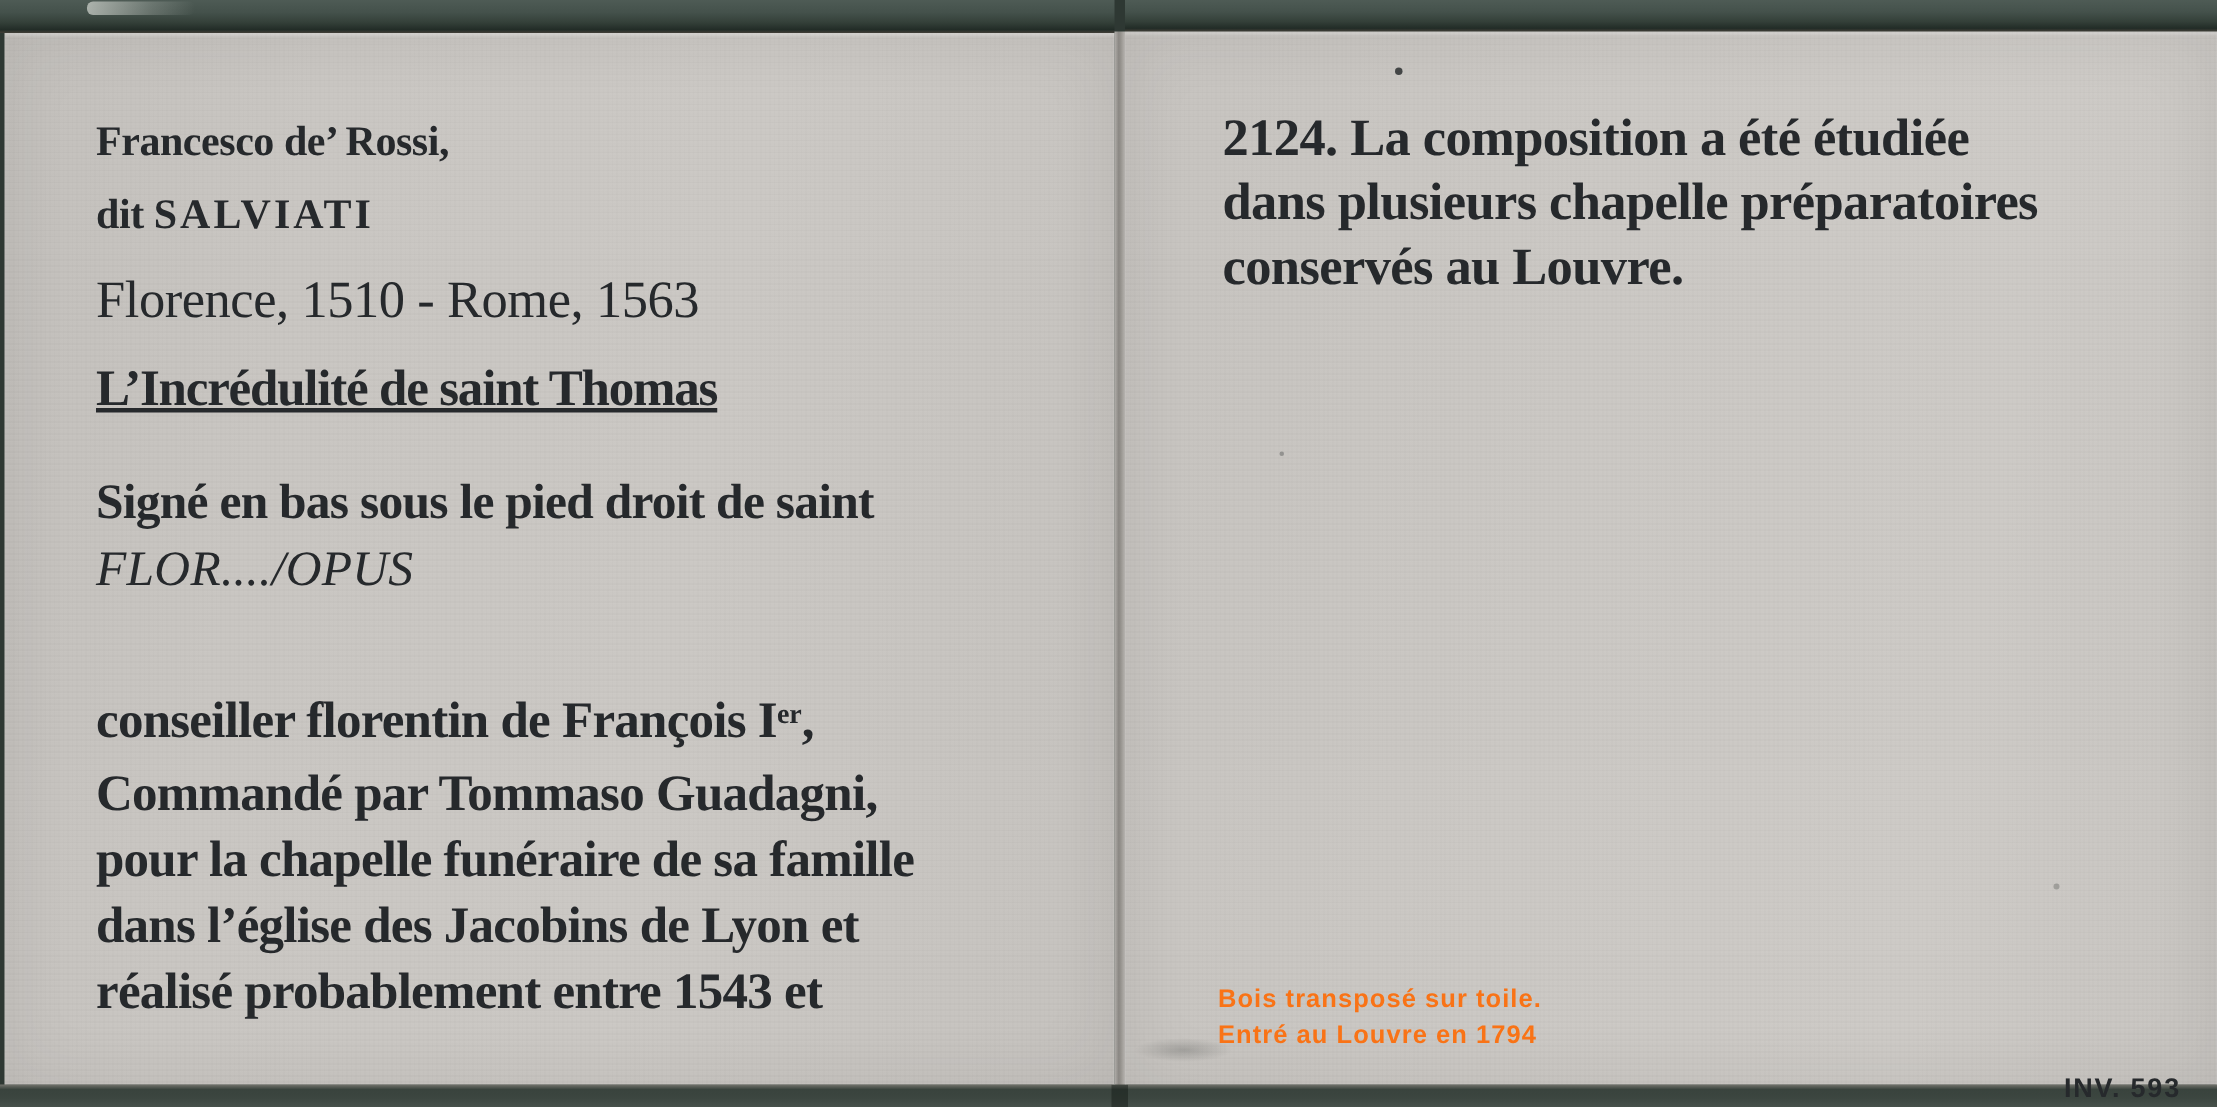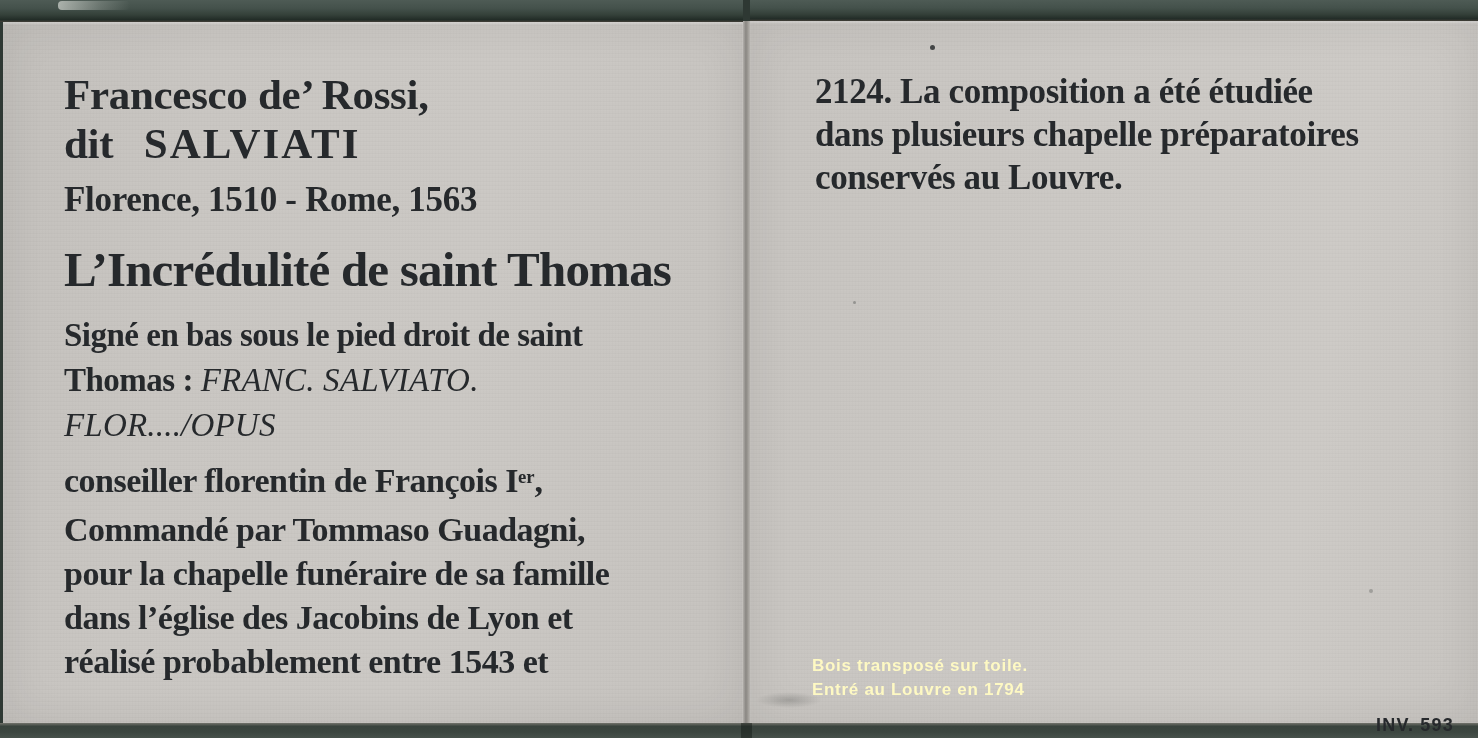--- a/index.html
+++ b/index.html
@@ -29,31 +29,31 @@
   .grain{position:absolute;inset:0;pointer-events:none;
     background:
       repeating-linear-gradient(0deg, rgba(255,255,255,0.020) 0 1px, rgba(0,0,0,0.014) 1px 2px, rgba(0,0,0,0) 2px 4px),
       repeating-linear-gradient(90deg, rgba(0,0,0,0.012) 0 1px, rgba(0,0,0,0) 1px 3px);}
   
   .seam{position:absolute;left:743px;width:7px;top:21px;height:702px;
     background:linear-gradient(90deg,#b2afab 0%,#8a8783 40%,#96938e 60%,#b6b3af 100%);}
   
   .tb{position:absolute;}
   .line{white-space:nowrap;}
-  .artist{left:64px;top:70px;font-size:43px;line-height:49px;font-weight:bold;letter-spacing:-0.3px;}
-  .caps{letter-spacing:2px;margin-left:20px;}
-  .dates{left:64px;top:180px;font-size:35px;font-weight:bold;letter-spacing:-0.3px;}
-  .title{left:64px;top:241px;font-size:49px;font-weight:bold;letter-spacing:-0.8px;}
+  .artist{left:64px;top:70px;font-size:28px;line-height:49px;font-weight:bold;letter-spacing:-0.3px;}
+  .caps{letter-spacing:2px;}
+  .dates{left:64px;top:180px;font-size:35px;font-weight:normal;letter-spacing:-0.3px;}
+  .title{left:64px;top:241px;font-size:34px;font-weight:bold;letter-spacing:-0.8px;text-decoration:underline;}
   .signature{left:64px;top:313px;font-size:33px;line-height:45px;font-weight:bold;letter-spacing:-0.5px;}
   .insc{font-style:italic;font-weight:normal;letter-spacing:0.2px;}
   .provenance{left:64px;top:459px;font-size:34px;line-height:44px;font-weight:bold;letter-spacing:-0.5px;}
   .provenance sup{font-size:0.55em;vertical-align:baseline;position:relative;top:-0.5em;letter-spacing:0;}
   .description{left:815px;top:70px;font-size:35px;line-height:43px;font-weight:bold;letter-spacing:-0.4px;}
   .technique{left:812px;top:654px;font-family:"Liberation Sans","DejaVu Sans",sans-serif;
-    font-size:17px;line-height:24px;font-weight:bold;letter-spacing:0.7px;color:#fef9c3;}
+    font-size:17px;line-height:24px;font-weight:bold;letter-spacing:0.7px;color:#f97316;}
   .inv{right:24px;top:715px;font-family:"Liberation Sans","DejaVu Sans",sans-serif;
     font-size:18px;font-weight:bold;letter-spacing:1.2px;color:#26292c;}
   
   .speck{position:absolute;border-radius:50%;}
   .speck-a{left:930px;top:45px;width:5px;height:5px;background:rgba(43,47,48,0.85);}
   .speck-b{left:853px;top:301px;width:3px;height:3px;background:rgba(70,72,72,0.4);}
   .speck-c{left:1369px;top:589px;width:4px;height:4px;background:rgba(80,82,80,0.35);}
   .smudge{position:absolute;left:756px;top:692px;width:66px;height:16px;
     background:radial-gradient(ellipse at center,rgba(68,70,68,0.28),rgba(68,70,68,0) 70%);}
 </style>
@@ -81,21 +81,20 @@
     <div class="line">Francesco de’ Rossi,</div>
     <div class="line"><span>dit </span><span class="caps">SALVIATI</span></div>
   </div>
 
   <div class="tb dates line">Florence, 1510 - Rome, 1563</div>
 
   <div class="tb title line">L’Incrédulité de saint Thomas</div>
 
   <div class="tb signature">
     <div class="line">Signé en bas sous le pied droit de saint</div>
-    <div class="line"><span>Thomas : </span><span class="insc">FRANC. SALVIATO.</span></div>
     <div class="line insc">FLOR..../OPUS</div>
   </div>
 
   <div class="tb provenance">
     <div class="line"><span>conseiller florentin de François I</span><sup>er</sup><span>,</span></div>
     <div class="line">Commandé par Tommaso Guadagni,</div>
     <div class="line">pour la chapelle funéraire de sa famille</div>
     <div class="line">dans l’église des Jacobins de Lyon et</div>
     <div class="line">réalisé probablement entre 1543 et</div>
   </div>

